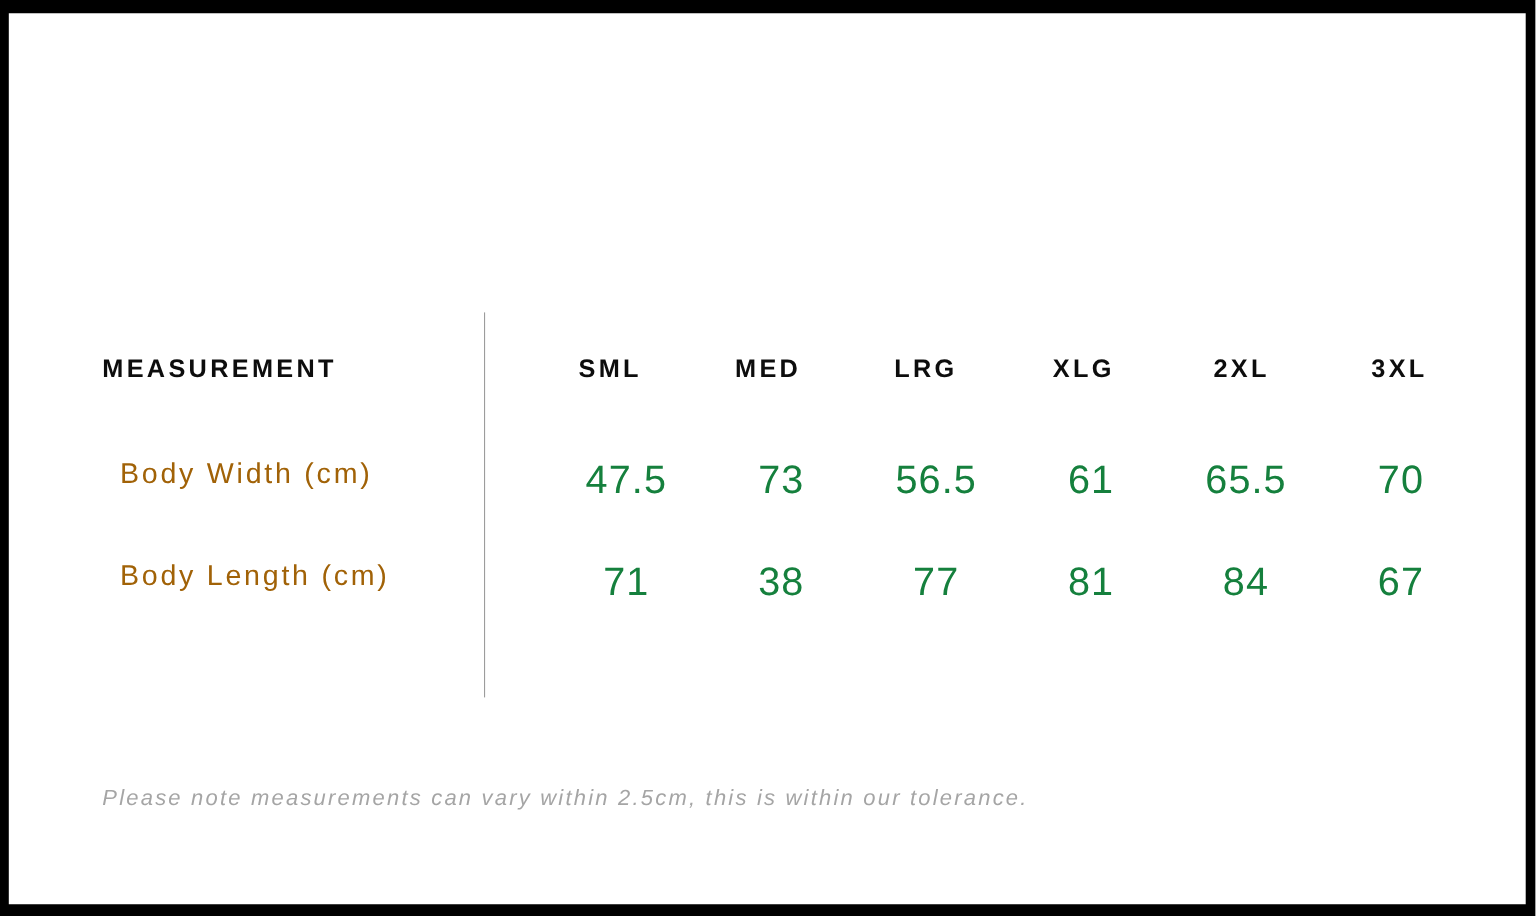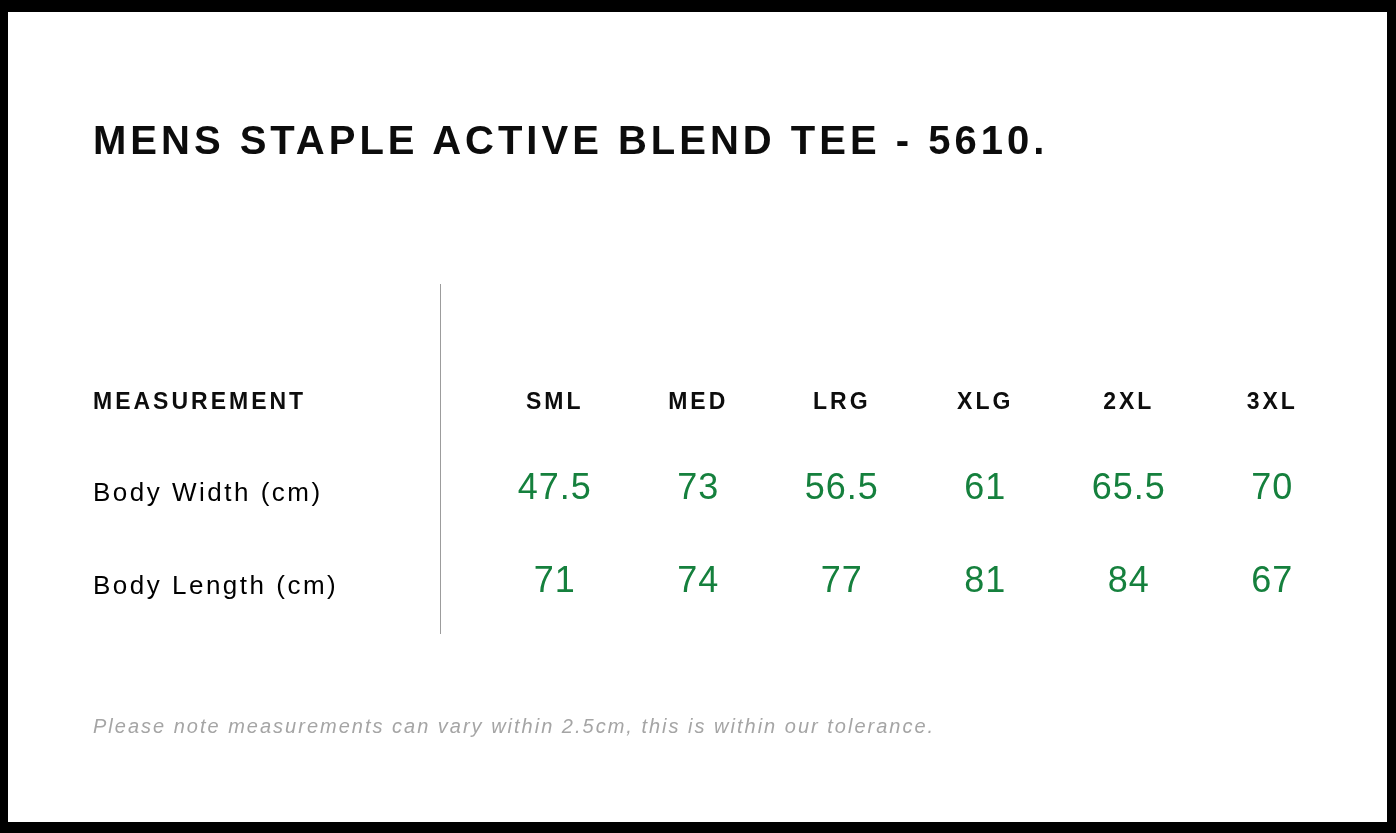--- a/index.html
+++ b/index.html
@@ -38,21 +38,21 @@
   .divider {
     position: absolute;
     left: 347px;
     top: 0;
     width: 1px;
     height: 350px;
     background: #9c9c9c;
   }
   .trow {
     display: flex;
-    align-items: flex-end;
+    align-items: flex-start;
     height: 93px;
   }
   .label-cell {
     width: 347px;
     flex: none;
   }
   .vals {
     flex: 1;
     display: flex;
     padding-left: 43px;
@@ -70,21 +70,22 @@
   .size-header {
     font-size: 23px;
     font-weight: 700;
     letter-spacing: 3px;
     color: #0d0d0d;
   }
   .row-label {
     font-size: 26px;
     font-weight: 400;
     letter-spacing: 2.5px;
-    color: #000000;
+    color: #a16207;
+    margin-left: 16px;
   }
   .value {
     font-size: 36px;
     font-weight: 400;
     letter-spacing: 1px;
     color: #15803d;
   }
   .note {
     position: absolute;
     left: 85px;
@@ -94,21 +95,20 @@
     letter-spacing: 2px;
     color: #a5a5a5;
     white-space: nowrap;
   }
 </style>
 </head>
 <body>
 
 <div class="page">
 
-  <h1 class="title">MENS STAPLE ACTIVE BLEND TEE - 5610.</h1>
 
   <div class="chart">
     <div class="divider"></div>
 
     <div class="trow">
       <div class="label-cell measurement-header">MEASUREMENT</div>
       <div class="vals">
         <div class="vcell size-header">SML</div>
         <div class="vcell size-header">MED</div>
         <div class="vcell size-header">LRG</div>
@@ -127,21 +127,21 @@
         <div class="vcell value">61</div>
         <div class="vcell value">65.5</div>
         <div class="vcell value">70</div>
       </div>
     </div>
 
     <div class="trow">
       <div class="label-cell row-label">Body Length (cm)</div>
       <div class="vals">
         <div class="vcell value">71</div>
-        <div class="vcell value">74</div>
+        <div class="vcell value">38</div>
         <div class="vcell value">77</div>
         <div class="vcell value">81</div>
         <div class="vcell value">84</div>
         <div class="vcell value">67</div>
       </div>
     </div>
   </div>
 
   <p class="note">Please note measurements can vary within 2.5cm, this is within our tolerance.</p>
 

